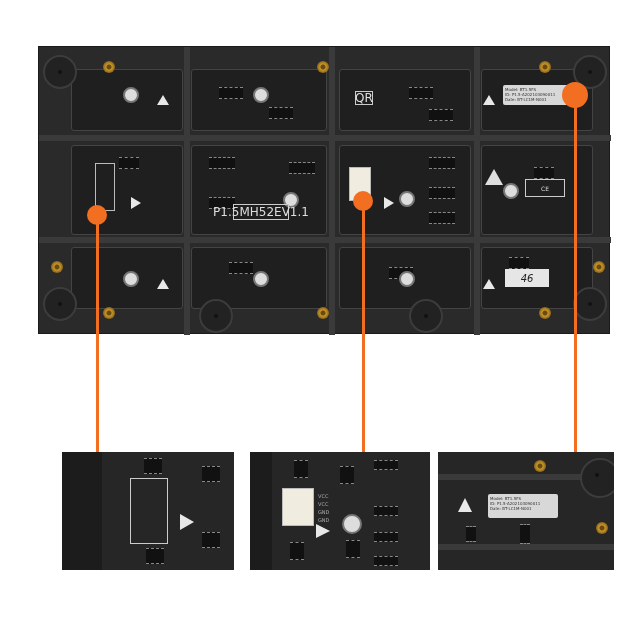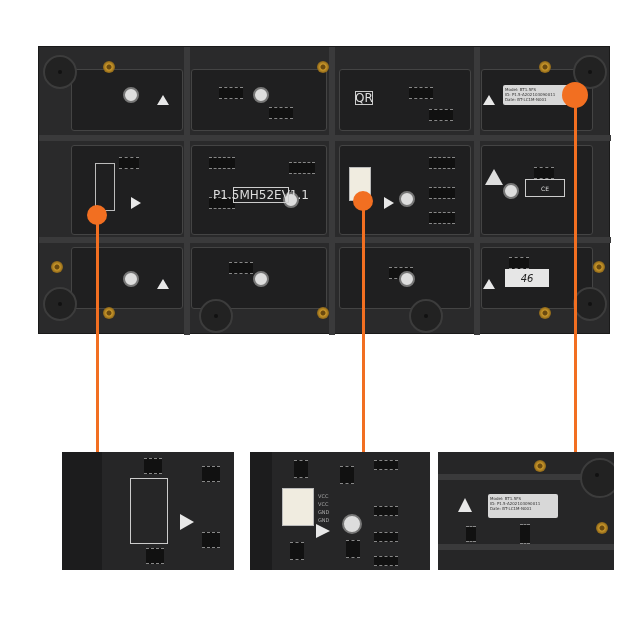--- a/index.html
+++ b/index.html
@@ -98,21 +98,21 @@
 
   <div class="abs arrow-u" style="left:118px;top:48px;"></div>
   <div class="abs arrow-u" style="left:444px;top:48px;"></div>
   <div class="abs arrow-u" style="left:118px;top:232px;"></div>
   <div class="abs arrow-u" style="left:444px;top:232px;"></div>
   <div class="abs arrow-r" style="left:92px;top:150px;"></div>
   <div class="abs arrow-r" style="left:345px;top:150px;"></div>
 
   <div class="abs hub" style="left:56px;top:116px;width:18px;height:46px;"></div>
 
-  <div class="abs label-box" style="left:194px;top:140px;width:56px;height:16px;">
+  <div class="abs label-box" style="left:194px;top:157px;width:56px;height:16px;">
     <span>P1.5MH52EV1.1</span>
   </div>
 
   <div class="abs label-box" style="left:316px;top:44px;width:18px;height:14px;">
     <span>QR</span>
   </div>
 
   <div class="abs connector" style="left:310px;top:120px;width:20px;height:32px;"></div>
 
   <div class="abs qr-label" style="left:464px;top:38px;">

